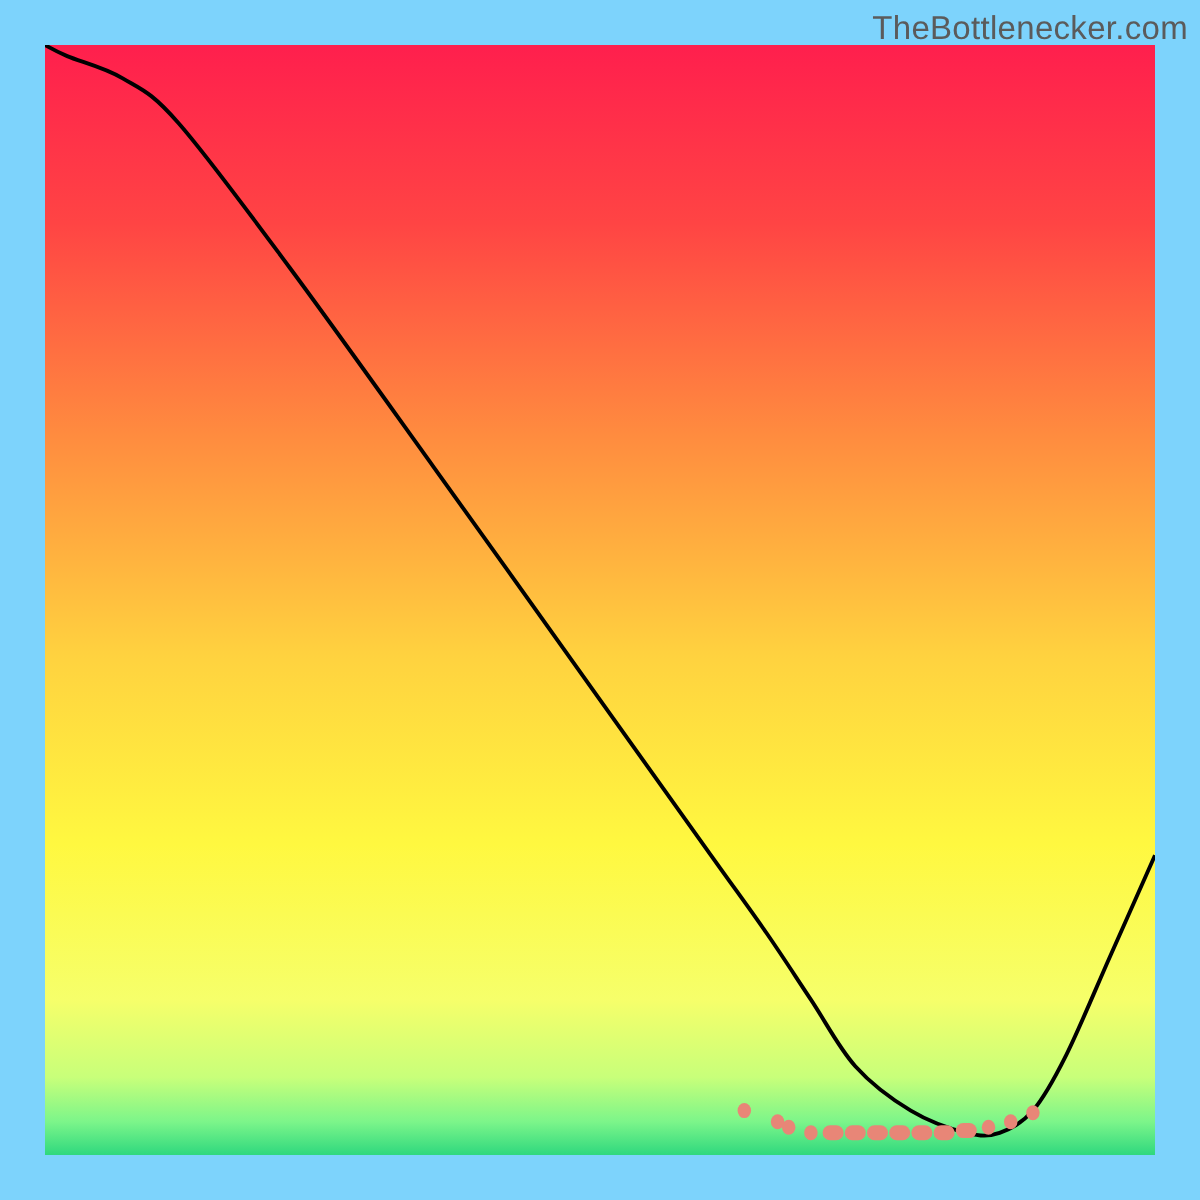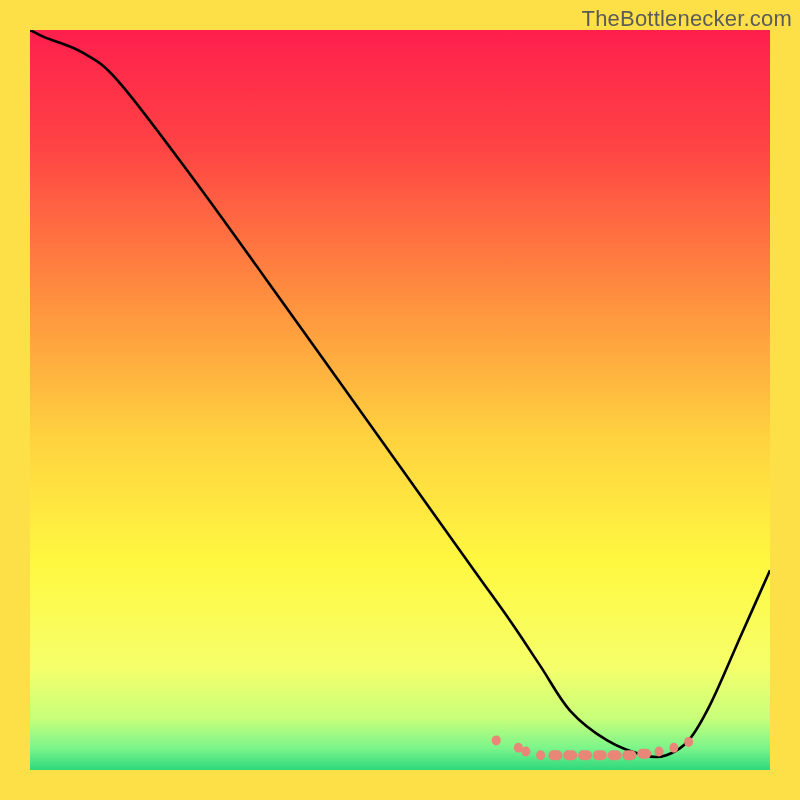--- a/index.html
+++ b/index.html
@@ -9,21 +9,21 @@
     height: 800px;
     background: #000;
     overflow: hidden;
   }
   .frame {
     position: absolute;
     left: 0;
     top: 0;
     width: 800px;
     height: 800px;
-    background: #fde047;
+    background: #7dd3fc;
   }
   .plot {
     position: absolute;
     left: 30px;
     top: 30px;
     width: 740px;
     height: 740px;
   }
   .grad {
     position: absolute;

